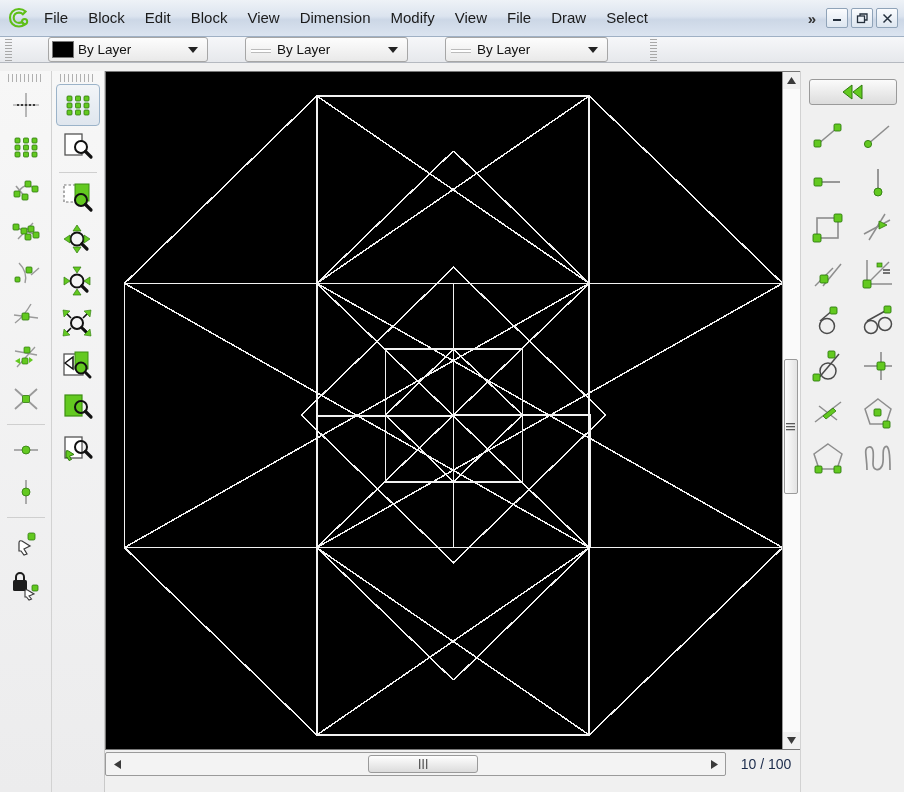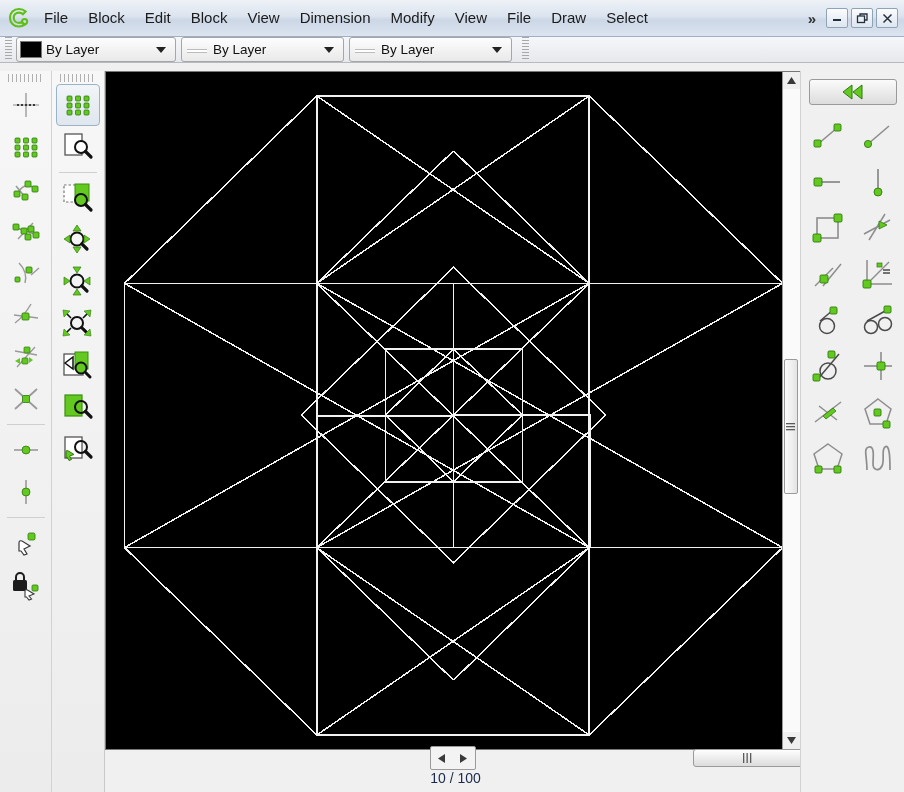--- a/index.html
+++ b/index.html
@@ -35,21 +35,21 @@
     display:flex; align-items:center; justify-content:center;
     font-size:13px; color:#25303d;
   }
   .wbtn:last-child{ margin-right:6px; }
 
   
   .toolbar2{
     position:absolute; left:0; top:37px; width:904px; height:26px;
     background:linear-gradient(180deg,#f6f7f9,#e6e8ec);
     border-bottom:1px solid #b5b9c0;
-    display:flex; align-items:flex-start;
+    display:flex; align-items:center;gap:32px;
   }
   .grip{
     width:7px; height:22px; margin:0 4px 0 5px; flex:0 0 auto;
     background-image:repeating-linear-gradient(180deg,#a8a8a8 0 1px,transparent 1px 3px);
   }
   .combo{
     height:25px; border:1px solid #a6a6a6; border-radius:3px;
     background:linear-gradient(180deg,#fdfdfd,#e9e9e9);
     display:flex; align-items:center; padding:0 2px 0 3px;
     margin-right:5px; position:relative;
@@ -114,21 +114,21 @@
   }
   .vtrack{ flex:1 1 auto; width:17px; position:relative; background:#fafafa;}
   .vthumb{
     position:absolute; left:1px; width:14px; top:270px; height:135px;
     border:1px solid #9a9a9a; border-radius:2px;
     background:linear-gradient(90deg,#fdfdfd,#e3e3e3);
     display:flex; align-items:center; justify-content:center;
   }
   .hscrollrow{
     position:absolute; left:0; right:0; bottom:10px; height:36px;
-    display:flex; align-items:center;flex-direction:column;
+    display:flex; align-items:center;
   }
   .hscroll{
     flex:1 1 auto; height:24px; border:1px solid #9a9a9a; border-radius:2px;
     background:#f3f3f3; display:flex; align-items:center; position:relative;
   }
   .hbtn{ width:22px; height:22px; display:flex; align-items:center; justify-content:center; flex:0 0 auto;}
   .htrack{ flex:1 1 auto; height:22px; position:relative; }
   .hthumb{
     position:absolute; left:240px; width:110px; top:2px; height:18px;
     border:1px solid #9a9a9a; border-radius:3px;

